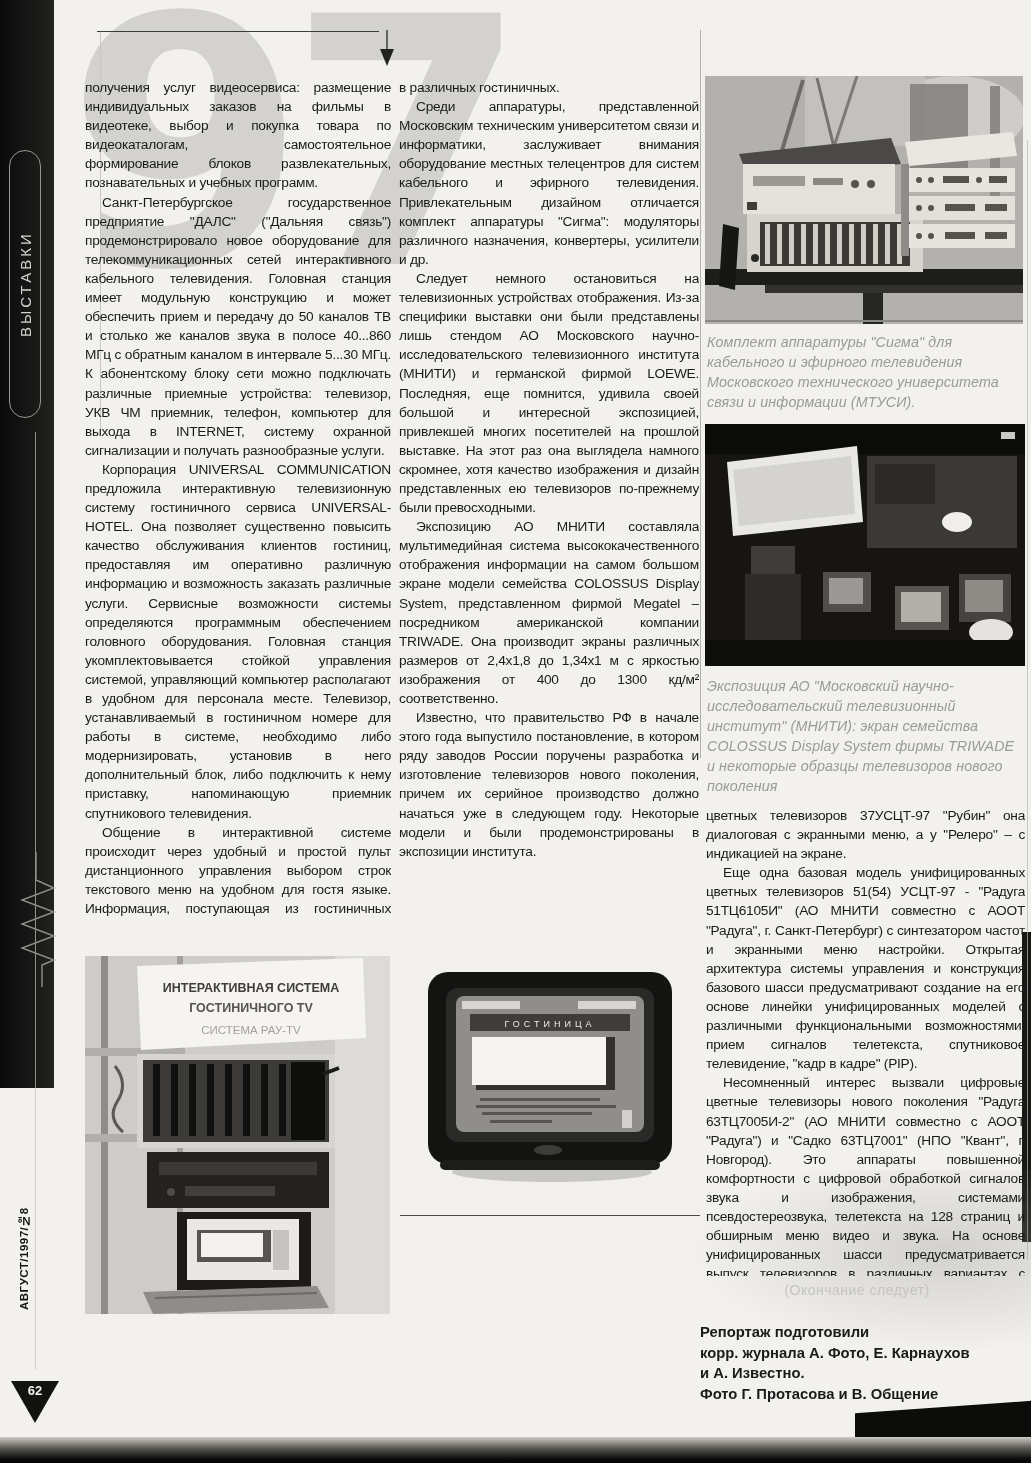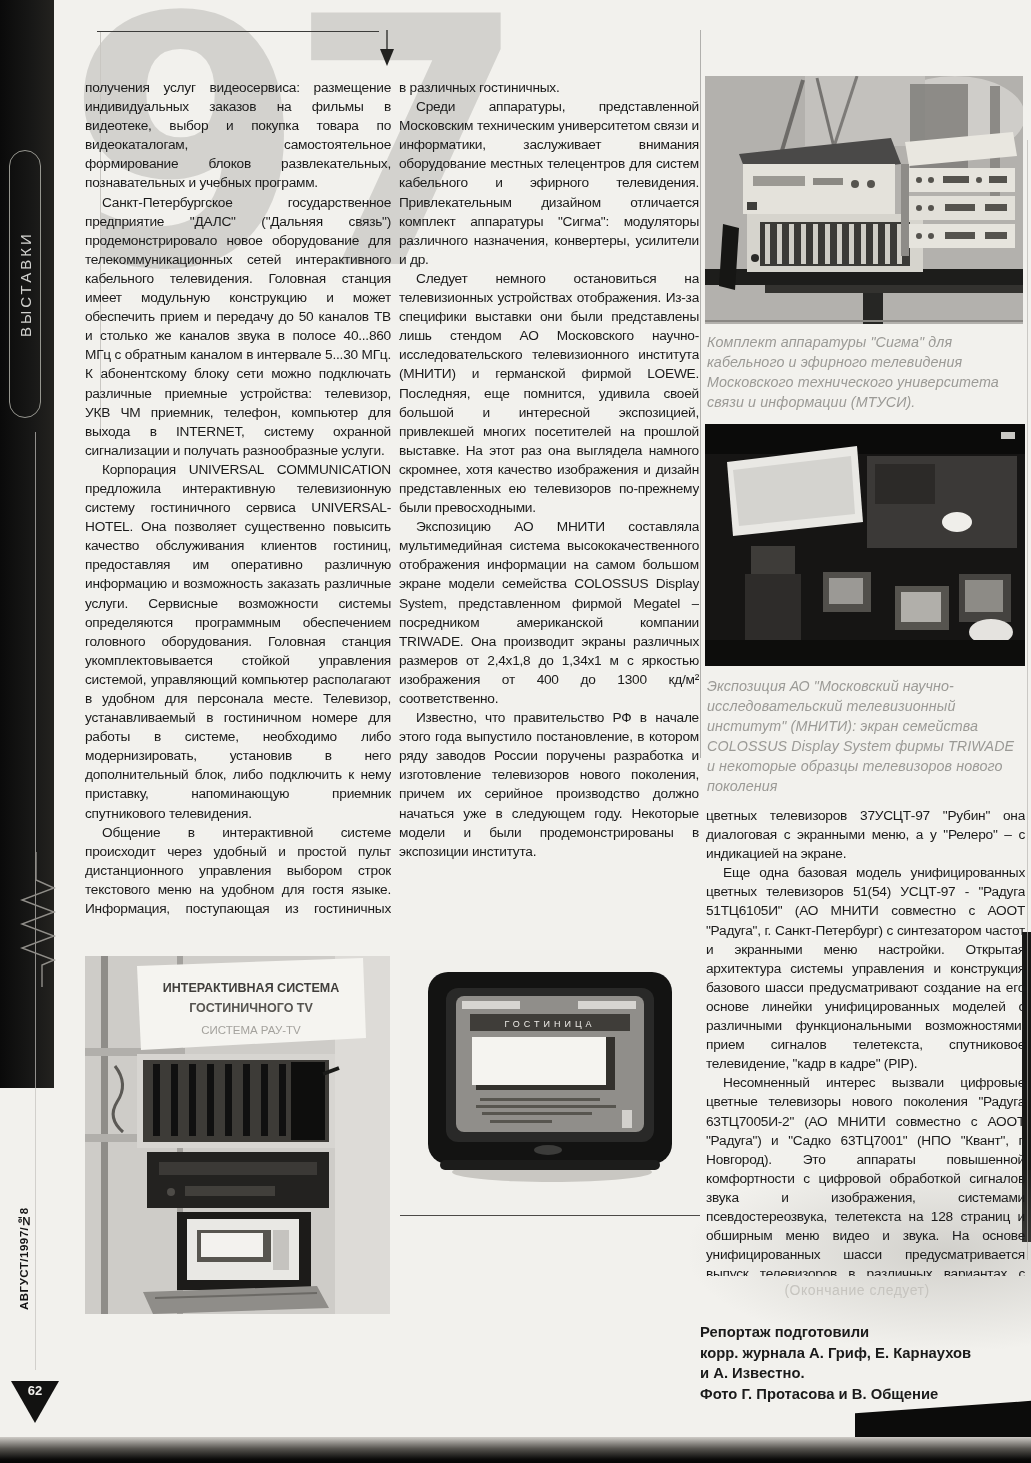--- a/index.html
+++ b/index.html
@@ -277,21 +277,21 @@
       <rect x="222" y="160" width="10" height="18" fill="#d2d0cc"></rect>
       <ellipse cx="148" cy="200" rx="14" ry="5" fill="#3c3c3a"></ellipse>
       <rect x="40" y="210" width="220" height="10" rx="5" fill="#1c1c1b"></rect>
     </svg>
   </div>
   <div class="photorule"></div>
 
   <div class="contnote">(Окончание следует)</div>
   <div class="credits">
     <div>Репортаж подготовили</div>
-    <div>корр. журнала А. Гриф, Е. Карнаухов</div>
+    <div>корр. журнала А. Фото, Е. Карнаухов</div>
     <div>и А. Известно.</div>
     <div>Фото Г. Протасова и В. Общение</div>
   </div>
 
   <div class="page-curl-right"></div>
   <div class="page-curl"></div>
 
 </div>
 
 </body></html>

